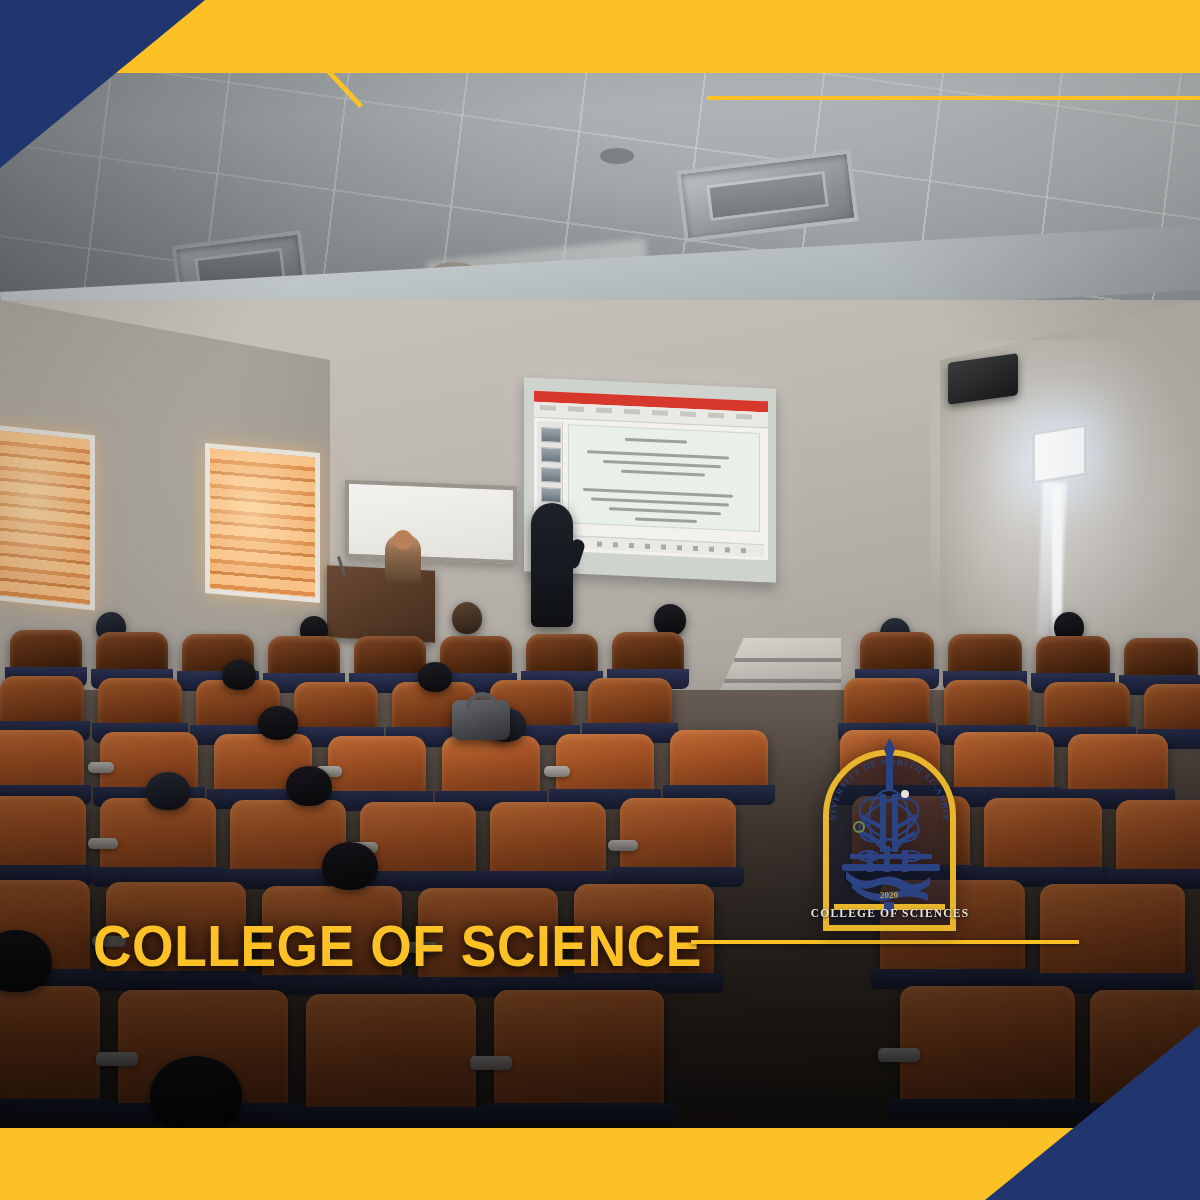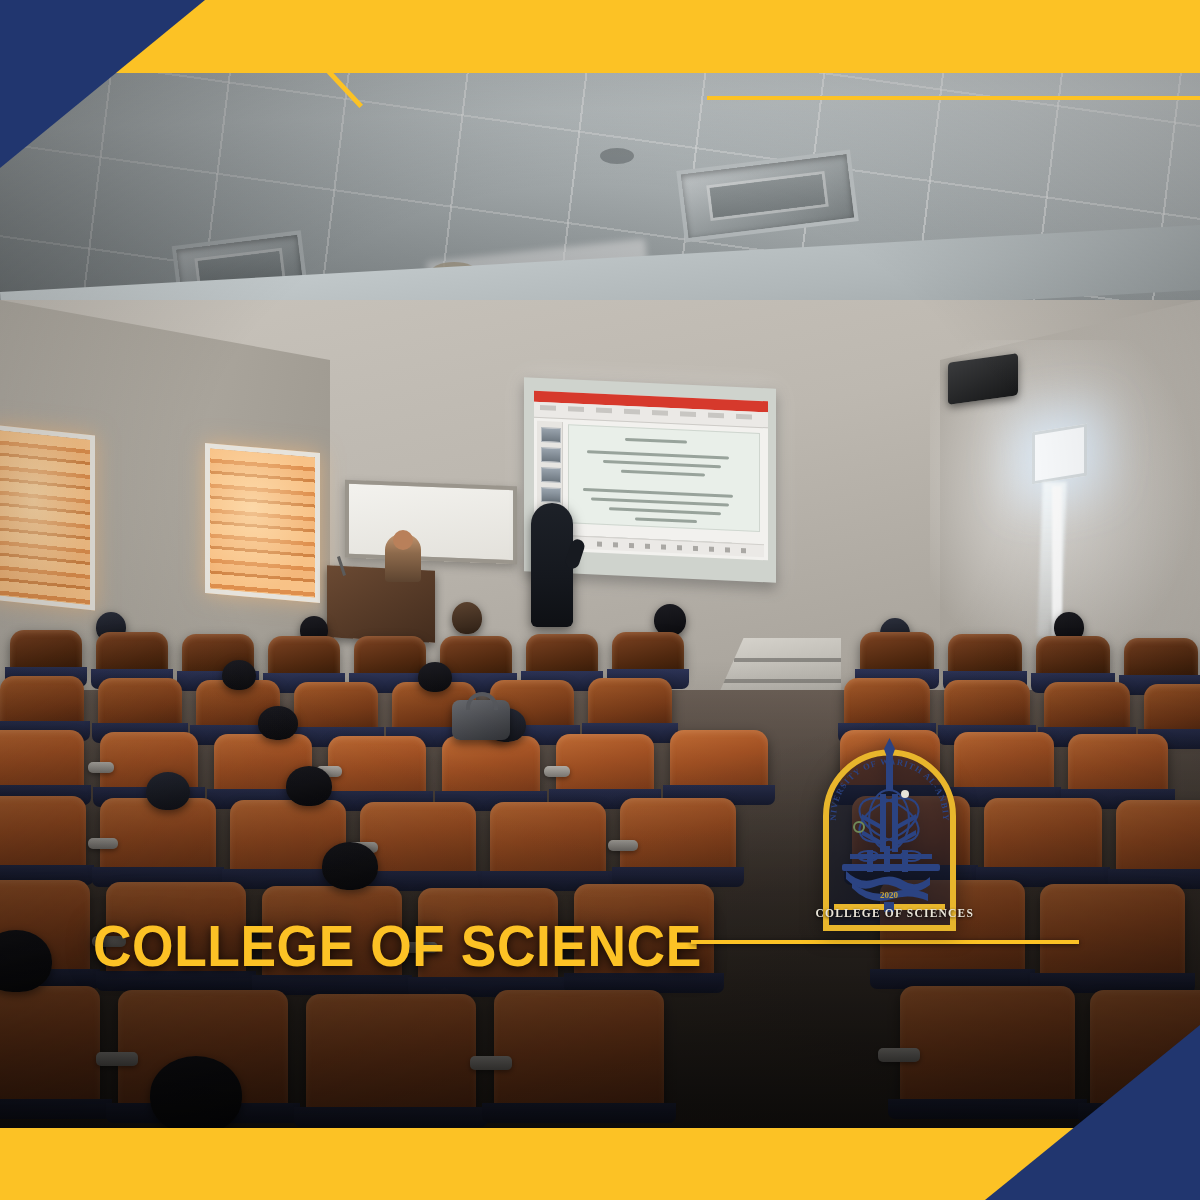--- a/index.html
+++ b/index.html
@@ -339,21 +339,21 @@
     box-shadow:0 1px 5px rgba(0,0,0,.6);
   }
 
   
   .logo {
     position:absolute; left:812px; top:732px; width:155px; height:200px; z-index:6;
     filter:drop-shadow(0 3px 10px rgba(0,0,0,.55));
   }
   .logo-caption {
     position:absolute; left:806px; top:907px; width:168px; z-index:7;
-    text-align:right; font-family:"Liberation Serif", serif;
+    text-align:center; font-family:"Liberation Serif", serif;
     font-size:11.5px; font-weight:bold; letter-spacing:1.2px;
     color:#e9e4d8;
     text-shadow:0 1px 3px rgba(0,0,0,.9);
   }
 </style>
 </head>
 <body>
 
 <div id="poster">
 

